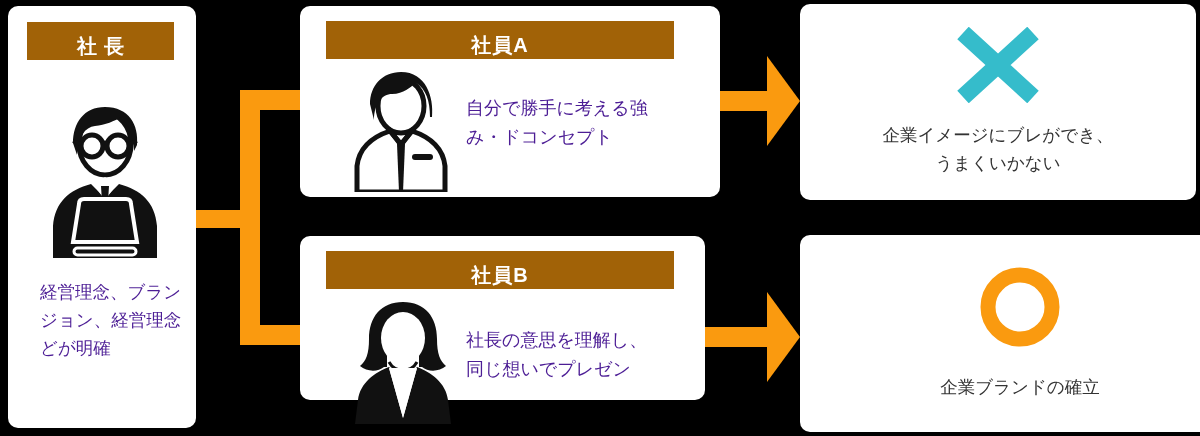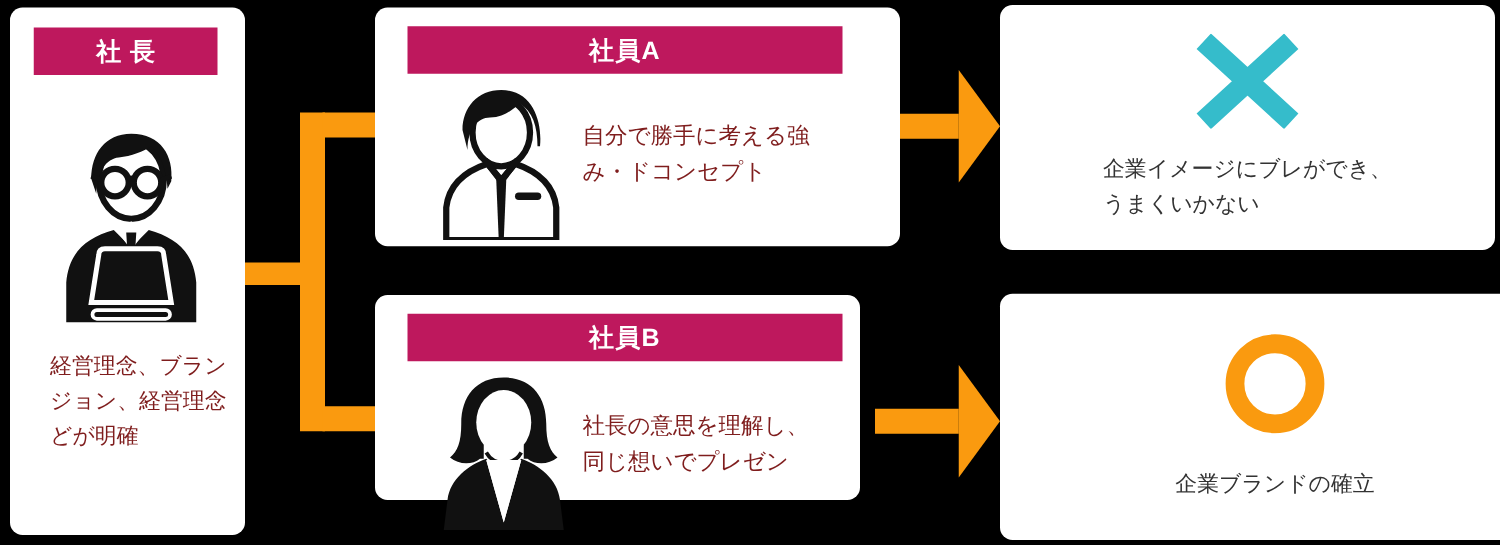--- a/index.html
+++ b/index.html
@@ -10,31 +10,31 @@
     font-family:"Liberation Sans","DejaVu Sans",sans-serif;
     overflow:hidden;
   }
   .card{
     position:absolute;
     background:#fff;
     border-radius:10px;
   }
   #card-president{left:8px;top:6px;width:188px;height:422px;}
   #card-emp-a{left:300px;top:6px;width:388px;height:191px;padding-left:32px;}
-  #card-emp-b{left:300px;top:236px;width:388px;height:164px;}
+  #card-emp-b{left:300px;top:236px;width:388px;height:164px;padding-left:17px;}
   #card-result-a{left:800px;top:4px;width:396px;height:196px;}
   #card-result-b{left:800px;top:235px;width:440px;height:197px;}
 
   .hdr{
     position:absolute;
-    background:#be185d;
+    background:#a16207;
     color:#fff;
     font-weight:700;
     font-size:20px;
-    display:flex;align-items:center;justify-content:center;
+    display:flex;align-items:flex-end;justify-content:center;
     height:38px;
   }
   #hdr-president{left:19px;top:16px;width:147px;letter-spacing:7px;text-indent:7px;}
   #hdr-emp-a,#hdr-emp-b{left:26px;top:15px;width:348px;letter-spacing:1px;}
 
   .conn{position:absolute;background:#FA9A0F;}
   #conn-stub{left:196px;top:210px;width:44px;height:18px;}
   #conn-vert{left:240px;top:90px;width:20px;height:255px;}
   #conn-branch-a{left:258px;top:90px;width:42px;height:20px;}
   #conn-branch-b{left:258px;top:325px;width:42px;height:20px;}
@@ -46,31 +46,31 @@
     width:0;height:0;
     border-left:33px solid #FA9A0F;
     border-top:45px solid transparent;
     border-bottom:45px solid transparent;
   }
   #arrow-a{left:700px;top:91px;}
   #arrow-b{left:700px;top:327px;}
 
   .desc{
     position:absolute;
-    color:#7f1d1d;
+    color:#4c1d95;
   }
   .desc span{display:block;}
   #desc-president{left:32px;top:272px;font-size:17.5px;line-height:28px;}
   #desc-emp-a{left:166px;top:88px;font-size:18px;line-height:29px;}
   #desc-emp-b{left:166px;top:90px;font-size:18px;line-height:29px;}
 
   .result-content{
     display:flex;flex-direction:column;
     align-items:center;justify-content:center;
-    height:100%;border-radius:24px;
+    height:100%;text-align:center;border-radius:24px;
   }
   .result-text{color:#333;font-size:17.5px;line-height:28px;}
   .result-text span{display:block;}
   #card-result-a .result-text{margin-top:18px;}
   #card-result-b .result-text{margin-top:26px;}
 
   .icon-svg{position:absolute;}
   #icon-president{left:36px;top:92px;}
   #icon-emp-a{left:44px;top:60px;}
   #icon-emp-b{left:47px;top:62px;}

